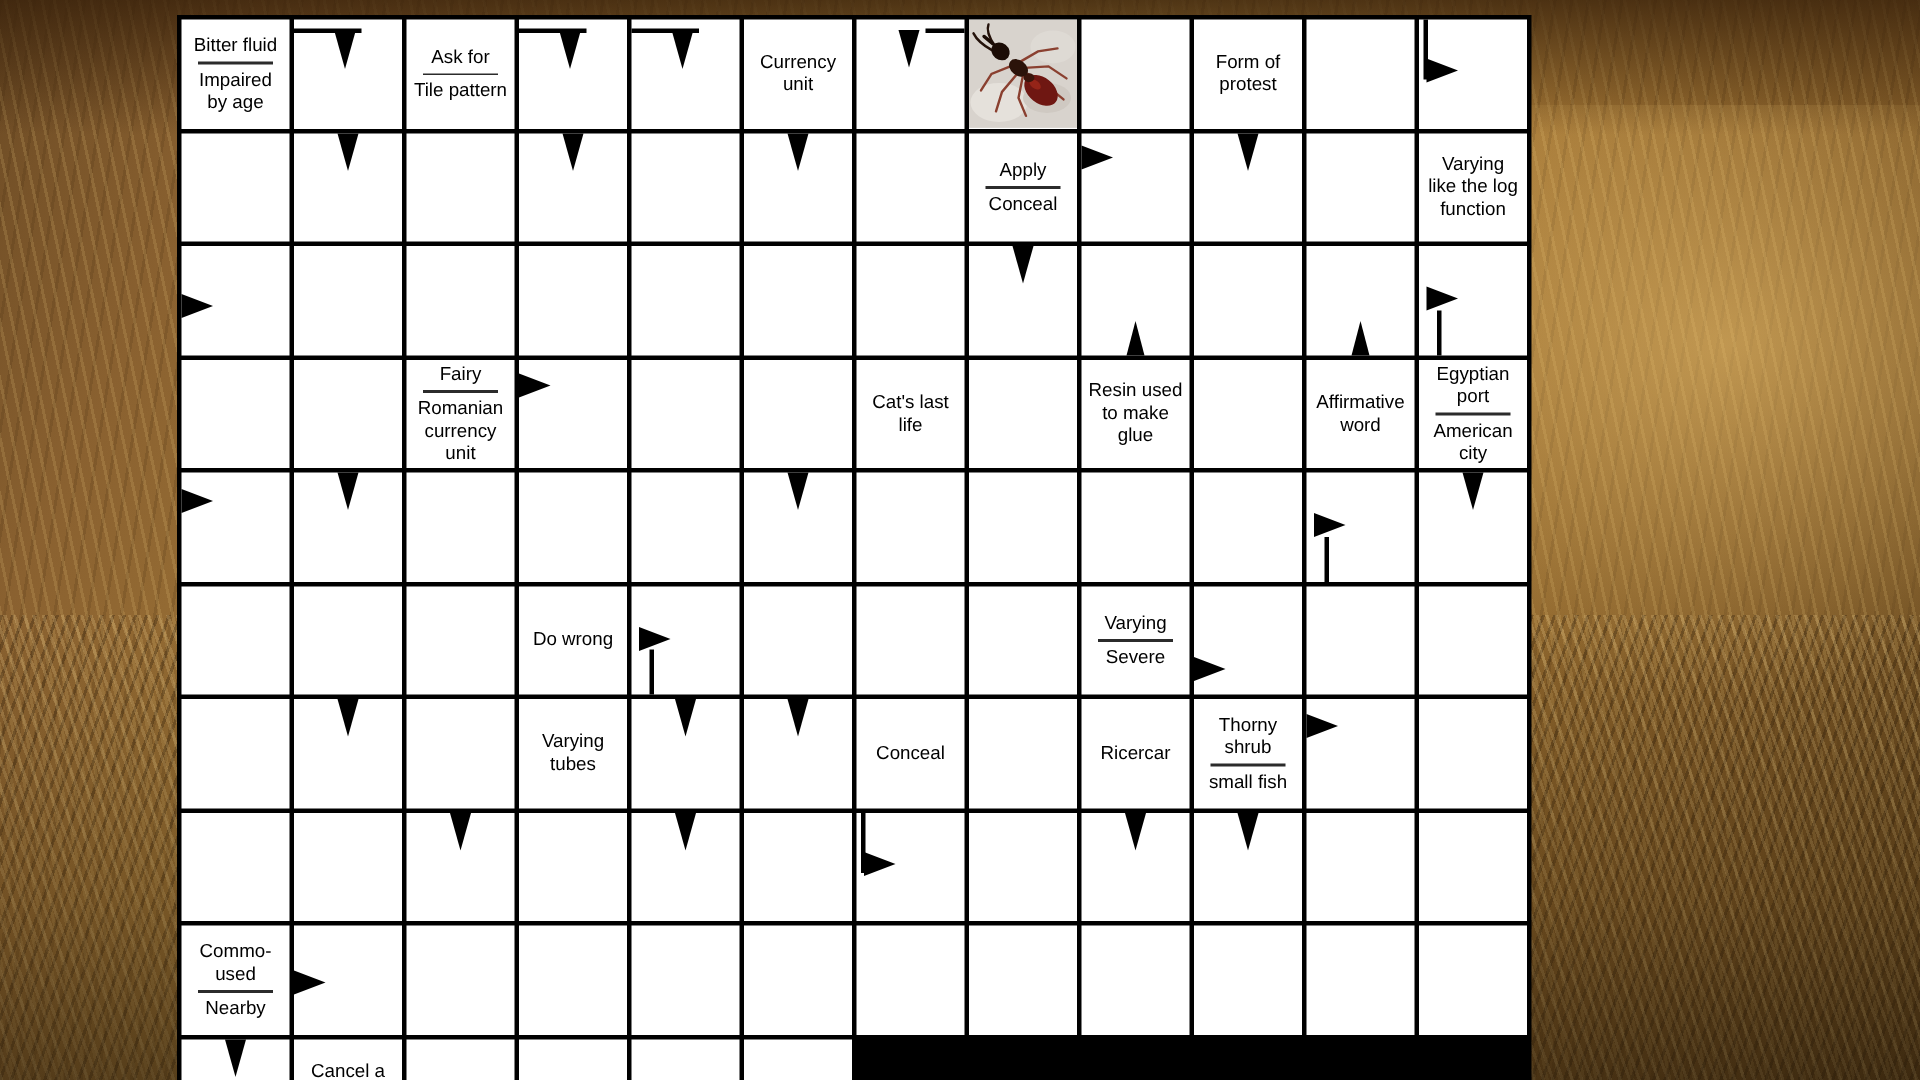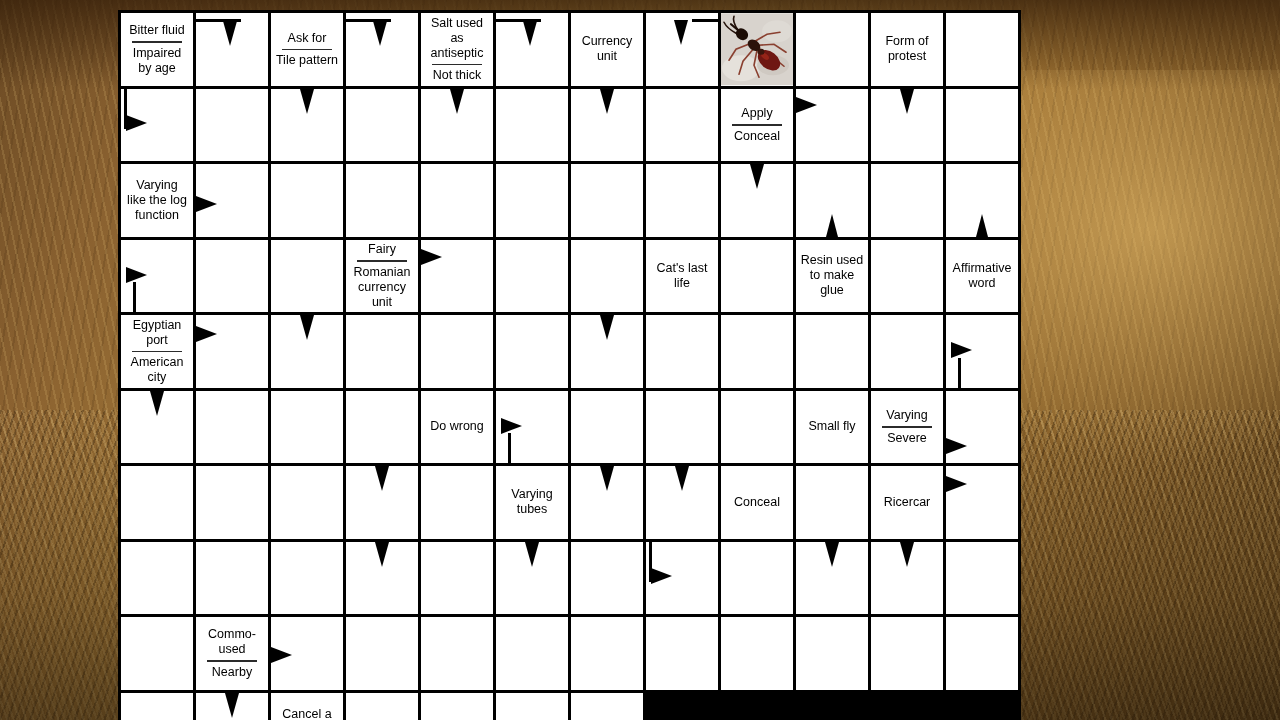--- a/index.html
+++ b/index.html
@@ -64,27 +64,20 @@
     </div>
     <div class="cell clue-cell">
       <div class="clue-text">Ask for</div>
       <div class="div-line"></div>
       <div class="clue-text">Tile pattern</div>
     </div>
     <div class="cell">
       <div class="bar" style="left:0;top:6px;width:45px"></div>
       <div class="tri-down" style="left:27px;top:8px"></div>
     </div>
-    <div class="cell clue-cell">
-      <div class="clue-text">Salt used
-as
-antiseptic</div>
-      <div class="div-line"></div>
-      <div class="clue-text">Not thick</div>
-    </div>
     <div class="cell">
       <div class="bar" style="left:0;top:6px;width:45px"></div>
       <div class="tri-down" style="left:27px;top:8px"></div>
     </div>
     <div class="cell clue-cell">
       <div class="clue-text">Currency
 unit</div>
     </div>
     <div class="cell">
       <div class="bar" style="left:46px;top:6px;width:26px"></div>
@@ -245,23 +238,20 @@
       <div class="clue-text">Do wrong</div>
     </div>
     <div class="cell">
       <div class="tri-right" style="left:5px;top:27px"></div>
       <div class="bar-v" style="left:12px;bottom:0;height:30px"></div>
     </div>
     <div class="cell"></div>
     <div class="cell"></div>
     <div class="cell"></div>
     <div class="cell clue-cell">
-      <div class="clue-text">Small fly</div>
-    </div>
-    <div class="cell clue-cell">
       <div class="clue-text">Varying</div>
       <div class="div-line"></div>
       <div class="clue-text">Severe</div>
     </div>
     <div class="cell">
       <div class="tri-right" style="left:0;top:47px"></div>
     </div>
     <div class="cell"></div>
     <div class="cell"></div>
     <div class="cell"></div>
@@ -278,20 +268,26 @@
     </div>
     <div class="cell">
       <div class="tri-down" style="left:50%;margin-left:-7px;top:0"></div>
     </div>
     <div class="cell clue-cell">
       <div class="clue-text">Conceal</div>
     </div>
     <div class="cell"></div>
     <div class="cell clue-cell">
       <div class="clue-text">Ricercar</div>
+    </div>
+    <div class="cell clue-cell">
+      <div class="clue-text">Thorny
+shrub</div>
+      <div class="div-line"></div>
+      <div class="clue-text">small fish</div>
     </div>
     <div class="cell">
       <div class="tri-right" style="left:0;top:10px"></div>
     </div>
     <div class="cell"></div>
     <div class="cell"></div>
     <div class="cell"></div>
     <div class="cell">
       <div class="tri-down" style="left:50%;margin-left:-7px;top:0"></div>
     </div>

